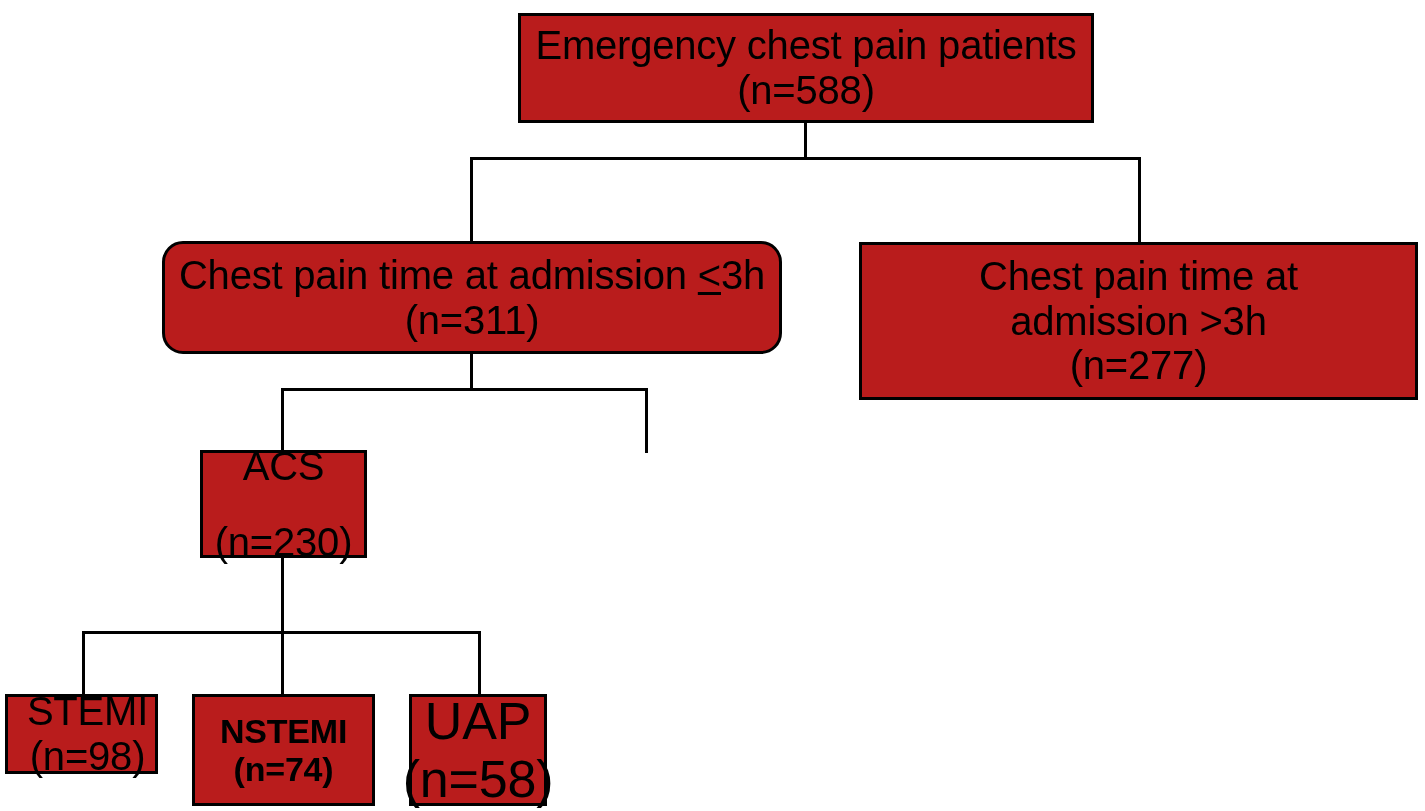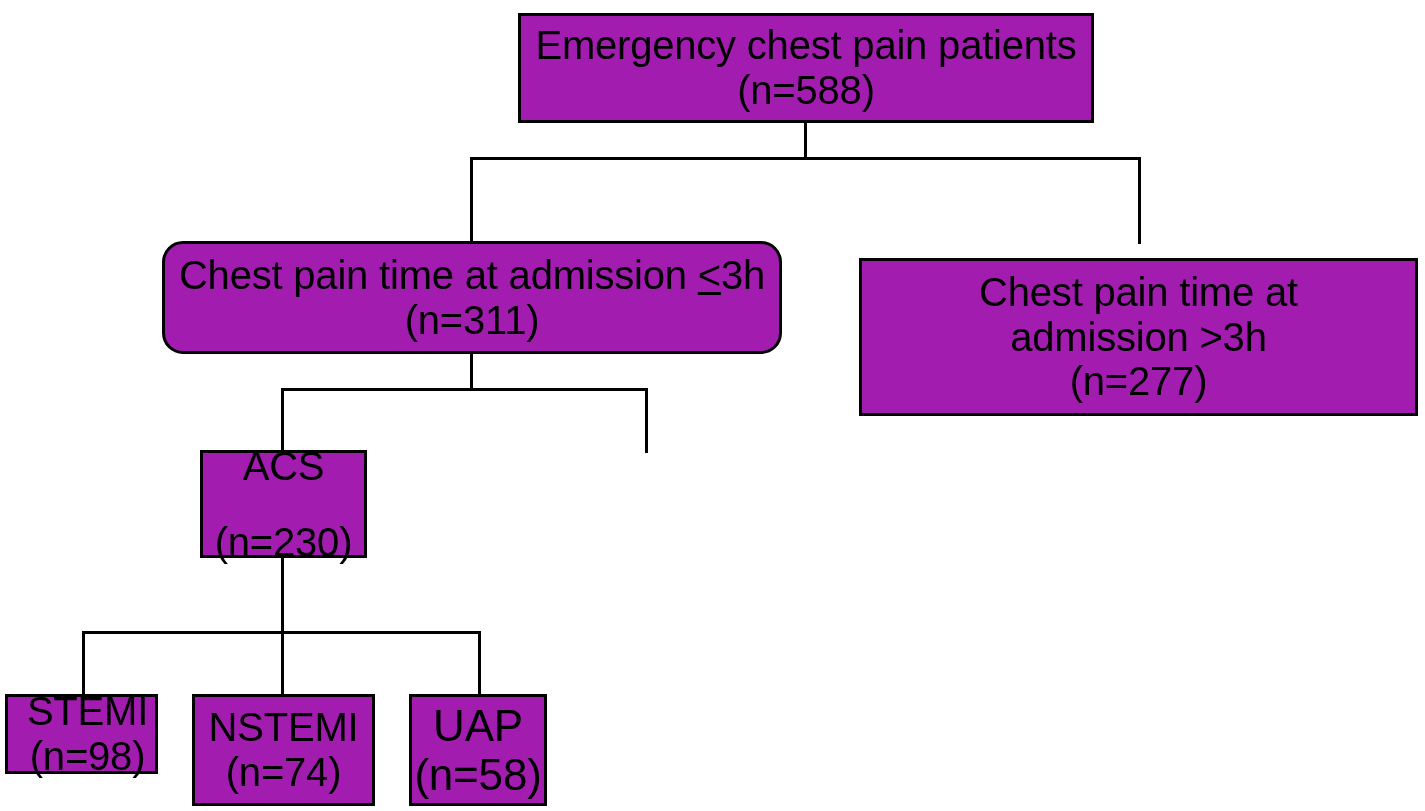--- a/index.html
+++ b/index.html
@@ -17,43 +17,43 @@
     width: 1425px;
     height: 811px;
     background: #ffffff;
     overflow: hidden;
   }
   
   .node {
     position: absolute;
     box-sizing: border-box;
     border: 3px solid #000000;
-    background: #a21caf;
+    background: #b91c1c;
     display: flex;
     flex-direction: column;
     align-items: center;
     justify-content: center;
     text-align: center;
     color: #000000;
     line-height: 1.12;
     letter-spacing: -0.2px;
   }
   .node .line {
     display: block;
     white-space: nowrap;
   }
   
   #node-root        { left: 518px;  top: 13px;  width: 576px; height: 110px; font-size: 40px; }
   #node-le3h        { left: 162px;  top: 241px; width: 620px; height: 113px; font-size: 40px; border-radius: 21px; }
-  #node-gt3h        { left: 859px;  top: 258px; width: 559px; height: 158px; font-size: 40px; }
+  #node-gt3h        { left: 859px;  top: 242px; width: 559px; height: 158px; font-size: 40px; }
   #node-acs         { left: 200px;  top: 450px; width: 167px; height: 108px; font-size: 40px; gap: 31px; }
   #node-nonacs      { left: 488px;  top: 450px; width: 313px; height: 108px; font-size: 40px; }
   #node-stemi       { left: 5px;    top: 694px; width: 153px; height: 80px; font-size: 40px; padding-left: 12px; }
-  #node-nstemi      { left: 192px;  top: 694px; width: 183px; height: 112px; font-size: 40px; }
-  #node-uap         { left: 409px;  top: 694px; width: 138px; height: 112px; font-size: 44px; }
+  #node-nstemi      { left: 192px;  top: 694px; width: 183px; height: 112px; font-size: 34px; font-weight: bold; }
+  #node-uap         { left: 409px;  top: 694px; width: 138px; height: 112px; font-size: 52px; }
 
   
   .le-sign {
     text-decoration: underline;
     text-underline-offset: 3px;
     text-decoration-thickness: 3px;
   }
 
   
   .conn {

